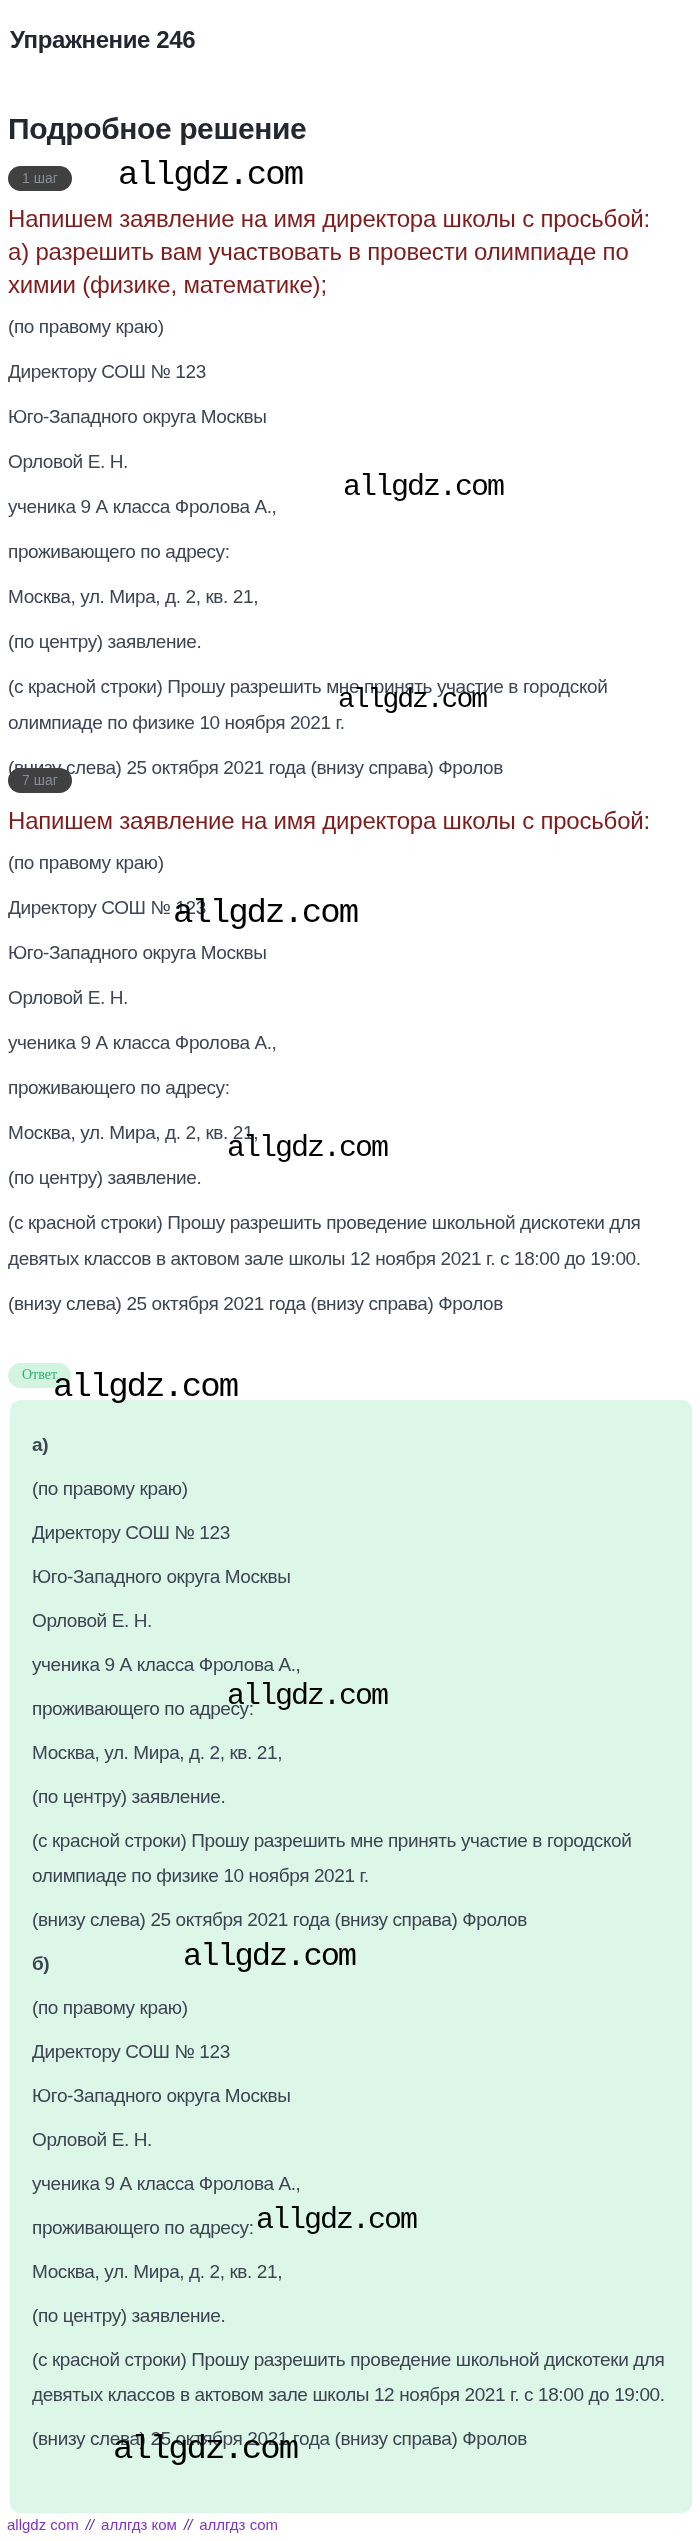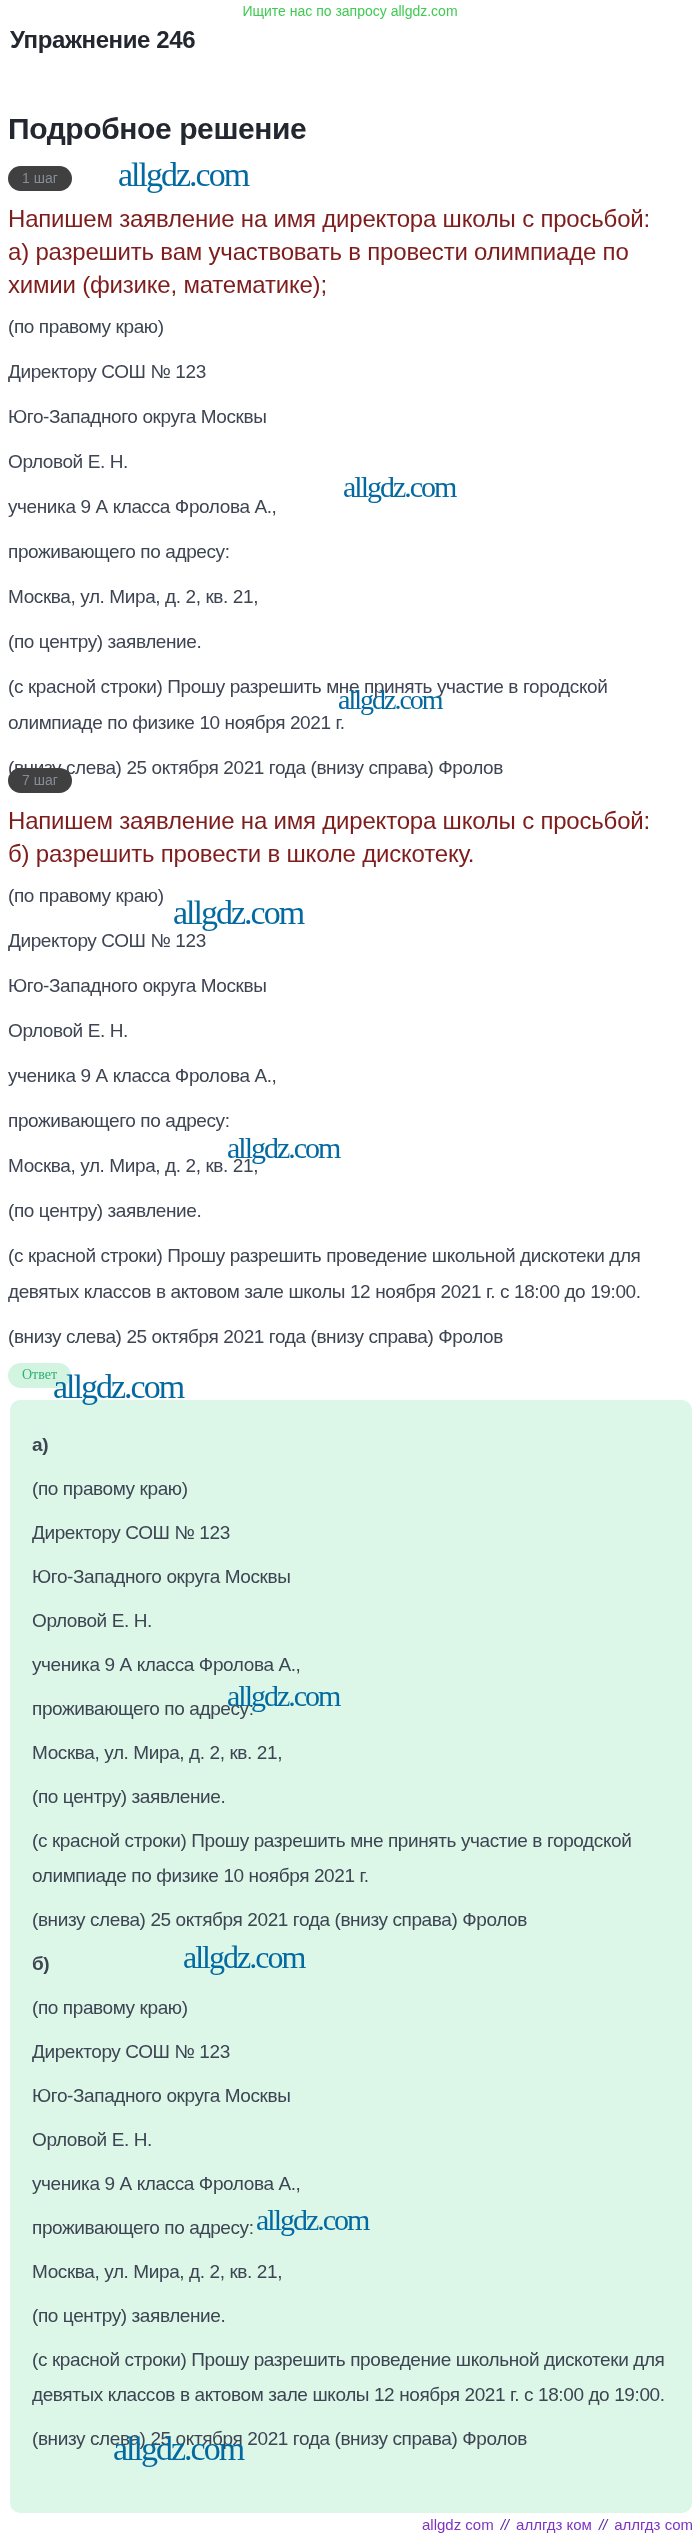--- a/index.html
+++ b/index.html
@@ -78,51 +78,50 @@
   .answer-box p {
     margin: 0 0 9px 0;
     color: #3d4452;
     font-size: 19px;
     line-height: 35px;
     letter-spacing: -0.4px;
   }
   .answer-box p.label { font-weight: bold; }
   .wm {
     position: absolute;
-    color: #0369a1;
-    font-family: Liberation Serif, serif;
+    color: #000000;
+    font-family: Liberation Mono, monospace;
     letter-spacing: -2px;
     white-space: nowrap;
     line-height: 1;
   }
   .wm-1  { left: 118px; top: 158px; font-size: 34px; }
   .wm-2  { left: 343px; top: 472px; font-size: 30px; }
   .wm-3  { left: 338px; top: 686px; font-size: 28px; }
   .wm-4  { left: 173px; top: 896px; font-size: 34px; }
   .wm-5  { left: 227px; top: 1133px; font-size: 30px; }
   .wm-6  { left: 53px;  top: 1370px; font-size: 34px; }
   .wm-7  { left: 227px; top: 1681px; font-size: 30px; }
   .wm-8  { left: 183px; top: 1941px; font-size: 32px; }
   .wm-9  { left: 256px; top: 2205px; font-size: 30px; }
   .wm-10 { left: 113px; top: 2432px; font-size: 34px; }
   .footer {
     position: absolute;
     top: 2516px; left: 0; right: 0;
-    text-align: right;
+    text-align: left;
     font-size: 15px;
   }
   .footer a { color: #7d35c1; text-decoration: none; margin: 0 7px; }
   .footer .sep { color: #5a2a9e; font-style: italic; }
 </style>
 </head>
 <body>
 
 <div class="page">
 
-  <span class="top-banner">Ищите нас по запросу allgdz.com</span>
 
   <h1 class="title">Упражнение 246</h1>
   <h2 class="subtitle">Подробное решение</h2>
 
   <section class="step step-1">
     <span class="badge badge-gray">1 шаг</span>
     <div class="intro">
       <p>Напишем заявление на имя директора школы с просьбой:</p>
       <p>а) разрешить вам участвовать в провести олимпиаде по химии (физике, математике);</p>
     </div>
@@ -137,21 +136,20 @@
       <p>(по центру) заявление.</p>
       <p>(с красной строки) Прошу разрешить мне принять участие в городской олимпиаде по физике 10 ноября 2021 г.</p>
       <p>(внизу слева) 25 октября 2021 года (внизу справа) Фролов</p>
     </div>
   </section>
 
   <section class="step step-2">
     <span class="badge badge-gray">7 шаг</span>
     <div class="intro">
       <p>Напишем заявление на имя директора школы с просьбой:</p>
-      <p>б) разрешить провести в школе дискотеку.</p>
     </div>
     <div class="letter">
       <p>(по правому краю)</p>
       <p>Директору СОШ № 123</p>
       <p>Юго-Западного округа Москвы</p>
       <p>Орловой Е. Н.</p>
       <p>ученика 9 А класса Фролова А.,</p>
       <p>проживающего по адресу:</p>
       <p>Москва, ул. Мира, д. 2, кв. 21,</p>
       <p>(по центру) заявление.</p>

